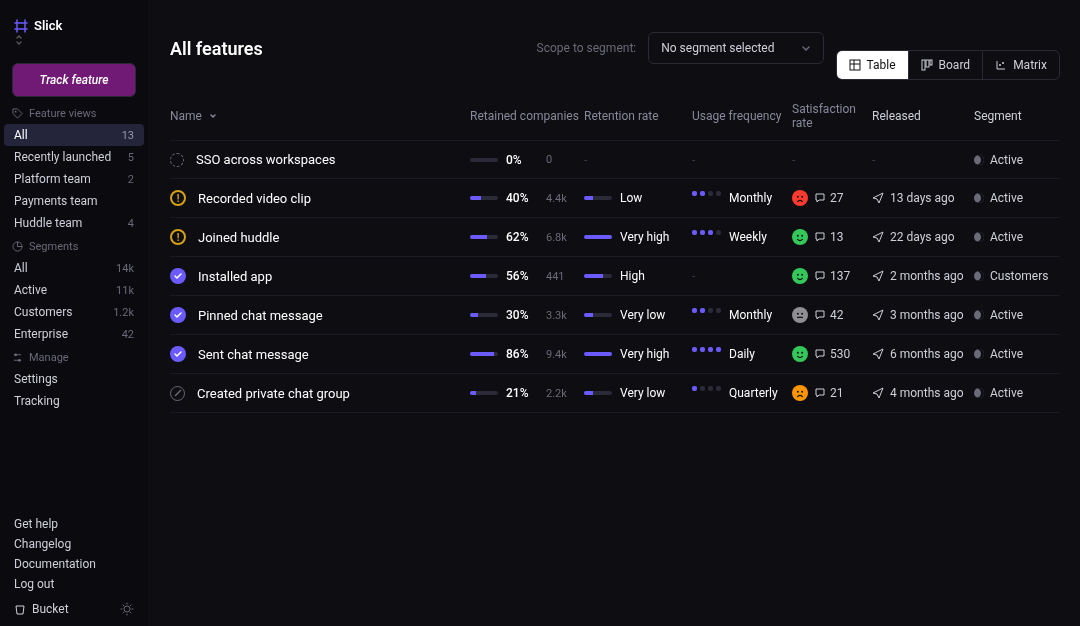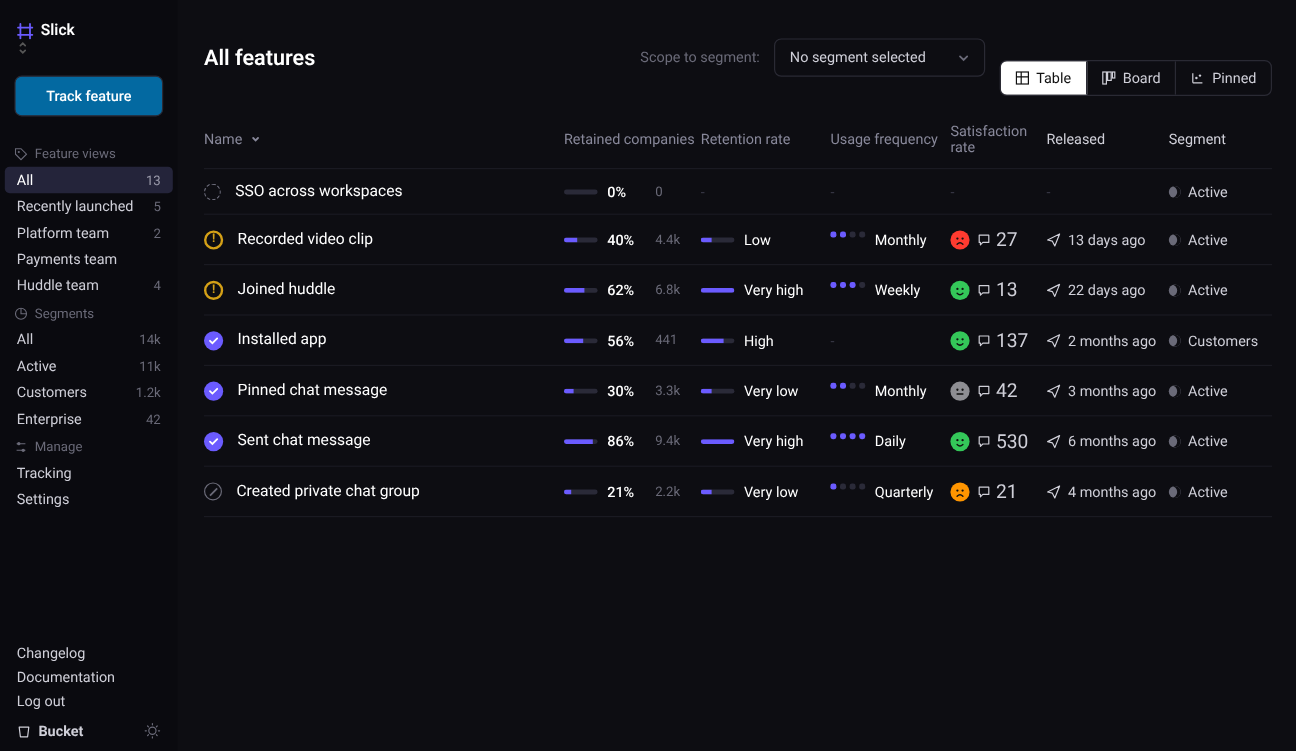--- a/index.html
+++ b/index.html
@@ -1,30 +1,30 @@
 <!DOCTYPE html>
 <html><head>
 <meta charset="utf-8">
 <style>
 * { margin:0; padding:0; box-sizing:border-box; }
 body { font-family:-apple-system,BlinkMacSystemFont,"Segoe UI",Roboto,sans-serif; background:#0d0d12; color:#cfcfd8; width:1080px; height:626px; overflow:hidden; font-size:12px; display:flex; }
 .sidebar { width:148px; background:#0a0a0f; display:flex; flex-direction:column; padding:10px 0; }
 .logo-row { display:flex; align-items:flex-start; justify-content:space-between; padding:8px 12px 16px 14px;flex-direction:column; }
 .logo { display:flex; align-items:center; gap:6px; font-weight:600; color:#fff; font-size:13px; }
 .logo-row .chev { color:#555; }
-.track-btn { margin:0 12px 19px; background:#0369a1; color:#fff; border:1px solid #2a2a36; border-radius:6px; padding:9px 0; text-align:center; font-weight:500; font-size:12px; }
+.track-btn { margin:0 12px 4px; background:#701a75; color:#fff; border:1px solid #2a2a36; border-radius:6px; padding:9px 0; text-align:center; font-weight:500; font-size:12px;font-style:italic; }
 .section-head { display:flex; align-items:center; gap:6px; color:#6a6a78; padding:6px 12px 4px; font-size:11px; }
 .nav-item { display:flex; align-items:center; justify-content:space-between; padding:4px 14px; color:#cfcfd8; font-size:12px; cursor:pointer; }
 .nav-item.active { background:#24243a; color:#fff; border-radius:4px; margin:0 4px; padding:4px 10px; }
 .nav-item .cnt { color:#6a6a78; font-size:11px; }
 .nav-item.active .cnt { color:#9a9aaa; }
 .spacer { flex:1; }
 .bottom-links .nav-item { padding:3px 14px; }
 .bucket-row { display:flex; align-items:center; justify-content:space-between; padding:8px 14px 0; color:#cfcfd8; }
-.bucket-row .bk { display:flex; align-items:center; gap:6px;font-weight:bold; }
+.bucket-row .bk { display:flex; align-items:center; gap:6px; }
 .main { flex:1; padding:16px 20px 0 22px; overflow:hidden; }
 .topbar { display:flex; align-items:center; gap:12px; margin-bottom:12px; }
 .title { font-size:18px; font-weight:600; color:#fff;text-align:right; }
 .tb-spacer { flex:1; }
 .scope-lbl { color:#6a6a78; font-size:12px; }
 .seg-select { border:1px solid #2a2a34; border-radius:6px; padding:8px 12px; display:flex; align-items:center; gap:26px; color:#cfcfd8; }
 .seg-select .chev { color:#6a6a78; }
 .digest { border:1px solid #2a2a34; border-radius:6px; padding:7px 10px; display:flex; align-items:center; gap:6px; }
 .digest .prod { color:#fff; font-weight:500; }
 .digest .divider { width:1px; height:14px; background:#2a2a34; }
@@ -49,21 +49,21 @@
 .bar { width:28px; height:4px; border-radius:2px; background:#2a2a38; overflow:hidden; position:relative; }
 .bar > div { height:100%; background:#6b5bff; }
 .pct { color:#fff; font-weight:500; font-size:12px; width:32px; }
 .subnum { color:#6a6a78; font-size:11px; }
 .ratetxt,.usgtxt { color:#fff; font-size:12px; }
 .dots { display:flex; gap:3px; }
 .dot { width:5px; height:5px; border-radius:2px; background:#2a2a38; }
 .dot.on { background:#6b5bff; }
 .face { width:16px; height:16px; border-radius:50%; display:flex; align-items:center; justify-content:center; font-size:9px; color:#111; }
 .f-green{background:#34c759;} .f-orange{background:#ff9500;} .f-red{background:#ff3b30;} .f-gray{background:#8e8e93;}
-.cmt { display:flex; align-items:center; gap:4px; color:#cfcfd8; font-size:16px; }
+.cmt { display:flex; align-items:center; gap:4px; color:#cfcfd8; font-size:12px; }
 .icon-check { width:16px; height:16px; border-radius:50%; background:#6b5bff; display:flex; align-items:center; justify-content:center; }
 .icon-check svg{width:10px;height:10px;}
 .icon-exclaim { width:16px; height:16px; border-radius:50%; border:2px solid #d4a017; display:flex; align-items:center; justify-content:center; color:#d4a017; font-weight:bold; font-size:10px; }
 .icon-dashed { width:14px; height:14px; border-radius:50%; border:1.5px dashed #6a6a78; }
 .icon-blocked { width:15px; height:15px; border-radius:50%; border:1.5px solid #6a6a78; display:flex; align-items:center; justify-content:center; color:#6a6a78; font-size:10px; }
 .moon { width:10px; height:10px; border-radius:50%; background:#6a6a78; box-shadow:inset -3px 0 0 #0d0d12; }
 .send-ic { display:inline-block; }
 svg { display:block; }
 </style>
 </head>
@@ -142,29 +142,32 @@
   <div class="section-head">
     <svg width="11" height="11" viewBox="0 0 12 12">
         <path d="M2 3h8M2 9h8" stroke="#6a6a78"></path>
         <circle cx="4" cy="3" r="1.5" fill="#6a6a78"></circle>
         <circle cx="8" cy="9" r="1.5" fill="#6a6a78"></circle>
       </svg>
     <span>Manage</span>
   </div>
   <div id="nav-mg">
       <div class="nav-item">
+        <span>Settings</span>
+      </div>
+      <div class="nav-item">
         <span>Tracking</span>
-      </div>
-      <div class="nav-item">
-        <span>Settings</span>
       </div>
     </div>
 
   <div class="spacer"></div>
   <div class="bottom-links" id="nav-help">
+      <div class="nav-item">
+        <span>Get help</span>
+      </div>
       <div class="nav-item">
         <span>Changelog</span>
       </div>
       <div class="nav-item">
         <span>Documentation</span>
       </div>
       <div class="nav-item">
         <span>Log out</span>
       </div>
     </div>
@@ -215,21 +218,21 @@
           <span>Board</span>
         </div>
         <div class="viewbtn">
           <span>
             <svg width="12" height="12" viewBox="0 0 12 12">
               <path d="M2 10V2M2 10h8" stroke="currentColor" fill="none"></path>
               <circle cx="5" cy="6" r="1" fill="currentColor"></circle>
               <circle cx="8" cy="4" r="1" fill="currentColor"></circle>
             </svg>
           </span>
-          <span>Pinned</span>
+          <span>Matrix</span>
         </div>
       </div>
   </div>
 
   <div class="table">
     <div class="thead">
       <div class="c-name" style="gap:6px;">
         <span>Name</span>
         <svg width="10" height="10" viewBox="0 0 10 10">
             <path d="M3 4l2 2 2-2" stroke="#88889a" fill="none" stroke-width="1.5" stroke-linecap="round"></path>

